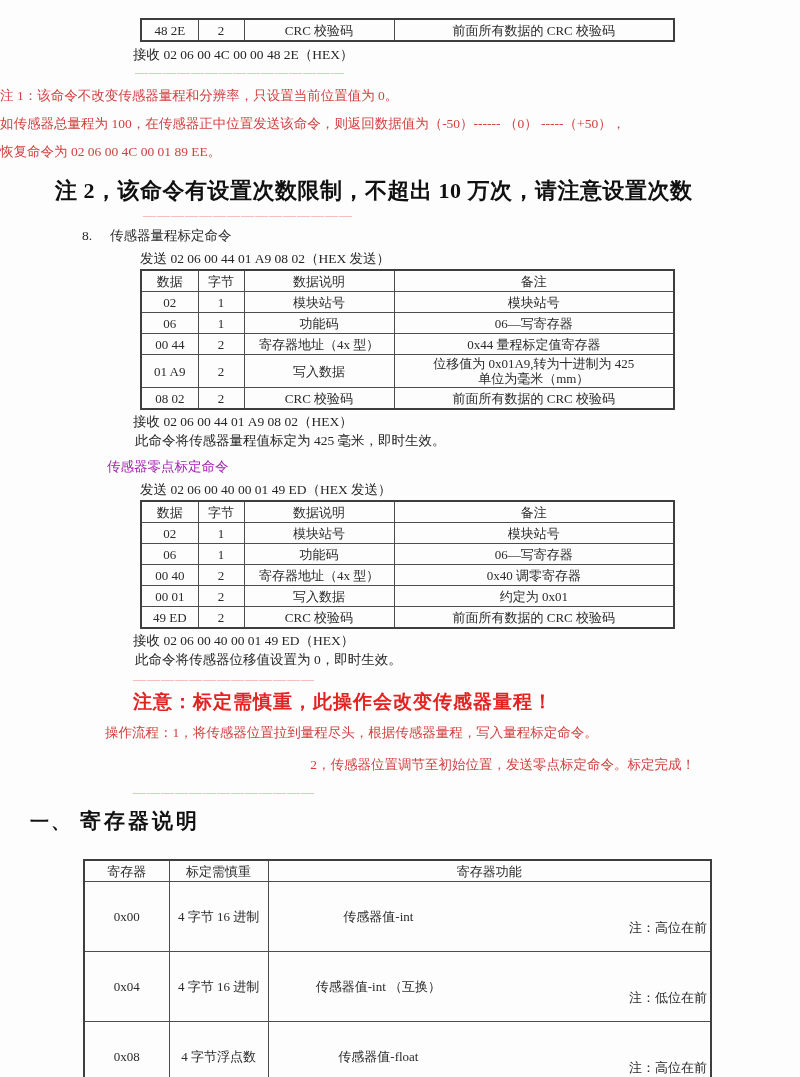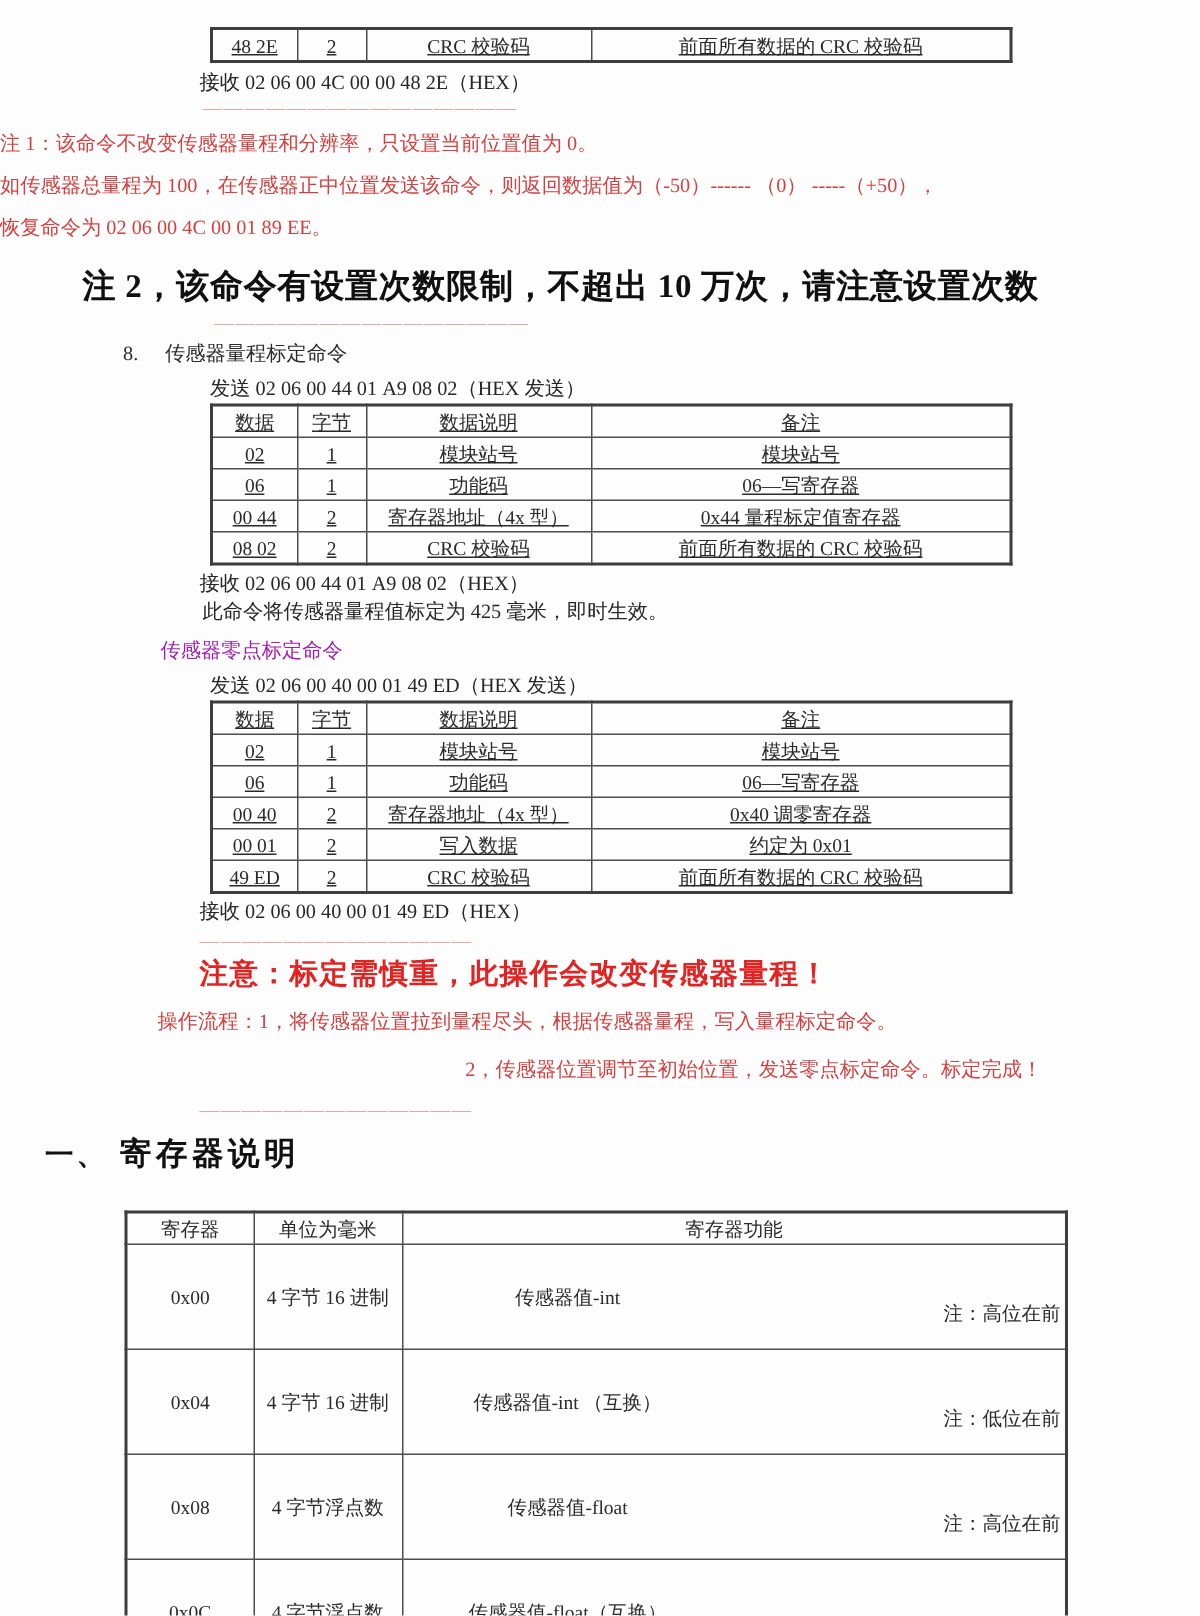--- a/index.html
+++ b/index.html
@@ -8,21 +8,21 @@
     font-family:"Liberation Serif","DejaVu Serif",serif;
     color:#262626;font-size:13.5px;
   }
   .page{width:800px;height:1077px;background:#fdfdfd;padding-top:18px;box-sizing:border-box;}
 
   
   table{border-collapse:collapse;table-layout:fixed;font-size:13px;color:#2a2a2a;}
   td,th{border:1px solid #4d4d4d;text-align:center;vertical-align:middle;
         padding:1px 3px;height:18px;line-height:15px;font-weight:normal;
         white-space:pre-line;overflow:hidden;}
-  table.cmd{margin-left:140px;width:533px;border:2px solid #3e3e3e;text-decoration:underline;}
+  table.cmd{margin-left:140px;width:533px;border:2px solid #3e3e3e;}
   table.cmd col.c1{width:57px;} table.cmd col.c2{width:46px;}
   table.cmd col.c3{width:150px;} table.cmd col.c4{width:280px;}
   table.reg{margin-left:83px;width:627px;border:2px solid #3e3e3e;margin-top:24px;}
   table.reg col.r1{width:85px;} table.reg col.r2{width:99px;} table.reg col.r3{width:443px;}
   table.reg td{height:19px;}
   .func-wrap{display:flex;align-items:center;width:100%;}
   .fname{flex:1;text-align:center;}
   .fnote{flex:1;text-align:right;padding-left:8px;margin-top:22px;}
 
   
@@ -117,20 +117,27 @@
         <td>功能码</td>
         <td>06—写寄存器</td>
       </tr>
         <tr>
         <td>00 44</td>
         <td>2</td>
         <td>寄存器地址（4x 型）</td>
         <td>0x44 量程标定值寄存器</td>
       </tr>
         <tr>
+        <td>01 A9</td>
+        <td>2</td>
+        <td>写入数据</td>
+        <td>位移值为 0x01A9,转为十进制为 425
+单位为毫米（mm）</td>
+      </tr>
+        <tr>
         <td>08 02</td>
         <td>2</td>
         <td>CRC 校验码</td>
         <td>前面所有数据的 CRC 校验码</td>
       </tr>
       </tbody>
   </table>
 
   <div class="hexline" style="margin-top:4px;">接收 02 06 00 44 01 A9 08 02（HEX）</div>
   <div class="effect">此命令将传感器量程值标定为 425 毫米，即时生效。</div>
@@ -182,20 +189,21 @@
         <tr>
         <td>49 ED</td>
         <td>2</td>
         <td>CRC 校验码</td>
         <td>前面所有数据的 CRC 校验码</td>
       </tr>
       </tbody>
   </table>
 
   <div class="hexline" style="margin-top:4px;">接收 02 06 00 40 00 01 49 ED（HEX）</div>
+  <div class="effect">此命令将传感器位移值设置为 0，即时生效。</div>
 
   <div class="divider" style="margin-left:133px;margin-top:4px;">—————————————</div>
   <div class="warning">注意：标定需慎重，此操作会改变传感器量程！</div>
 
   <div class="red proc1">操作流程：1，将传感器位置拉到量程尽头，根据传感器量程，写入量程标定命令。</div>
   <div class="red proc2">2，传感器位置调节至初始位置，发送零点标定命令。标定完成！</div>
 
   <div class="divider" style="margin-left:133px;margin-top:12px;">—————————————</div>
 
   <div class="h1row">
@@ -205,21 +213,21 @@
 
   <table class="reg">
     <colgroup>
         <col class="r1">
         <col class="r2">
         <col class="r3">
       </colgroup>
     <thead>
       <tr>
         <th>寄存器</th>
-        <th>单位为毫米</th>
+        <th>标定需慎重</th>
         <th>寄存器功能</th>
       </tr>
     </thead>
     <tbody>
 
     <tr>
         <td>0x00</td>
         <td>4 字节 16 进制</td>
         <td>
           <div class="func-wrap">

